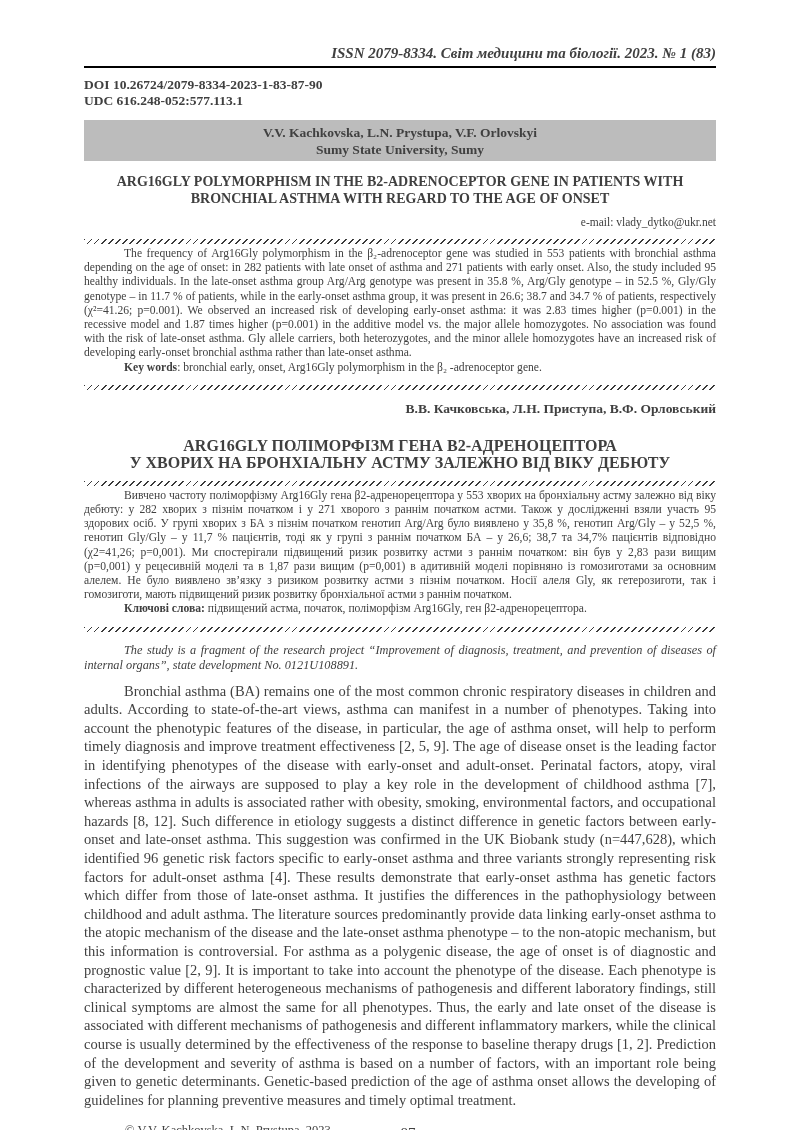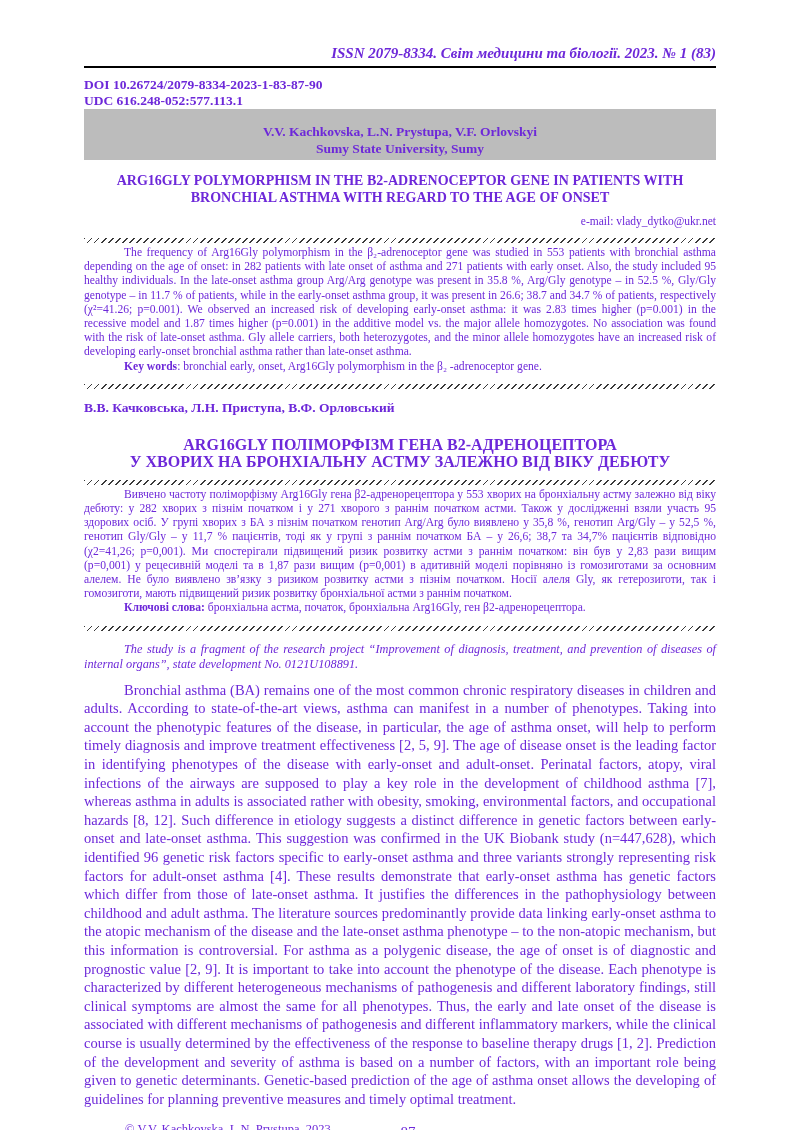--- a/index.html
+++ b/index.html
@@ -1,40 +1,40 @@
 <!DOCTYPE html>
 <html><head>
 <meta charset="utf-8">
 <style>
   html,body{margin:0;padding:0;background:#e8e8e8;}
   .page{
     width:800px;height:1130px;margin:0 auto;background:#ffffff;
     box-sizing:border-box;padding:44px 84px 0 84px;position:relative;
-    font-family:"Liberation Serif","DejaVu Serif",serif;color:#6d28d9;
+    font-family:"Liberation Serif","DejaVu Serif",serif;color:#404040;
   }
   .issn{
     text-align:right;font-weight:bold;font-style:italic;
     font-size:15px;line-height:18px;padding-bottom:4px;
     border-bottom:2.5px solid #000;
   }
   .doi-block{margin-top:9px;font-weight:bold;font-size:13.5px;line-height:16px;}
   .authors-box{
-    background:#bcbcbc;text-align:center;
-    font-weight:bold;font-size:13.5px;line-height:17px;padding:14px 0 3px 0;
+    margin-top:11px;background:#bcbcbc;text-align:center;
+    font-weight:bold;font-size:13.5px;line-height:17px;padding:4px 0 3px 0;
   }
   .title-en{margin-top:12px;text-align:center;font-weight:bold;font-size:14px;line-height:17px;}
   .email-line{margin-top:9px;text-align:right;font-size:11.5px;line-height:13px;}
   .hatch{
     height:5px;margin-top:10px;
     background:repeating-linear-gradient(135deg,#3a3a3a 0 1.3px,transparent 1.3px 5px);
   }
   .abstract{font-size:11.6px;line-height:14.2px;text-align:justify;margin-top:3px;}
   .abstract p{margin:0;}
   .abstract p.indent{text-indent:40px;}
-  .authors-uk{margin-top:11px;text-align:left;font-weight:bold;font-size:13.5px;line-height:16px;}
+  .authors-uk{margin-top:11px;text-align:right;font-weight:bold;font-size:13.5px;line-height:16px;}
   .title-uk{margin-top:20px;text-align:center;font-weight:bold;font-size:16px;line-height:17px;}
   .note{
     margin-top:11px;font-style:italic;font-size:12.3px;line-height:15.5px;
     text-align:justify;text-indent:40px;
   }
   .body-text{
     margin-top:8px;font-size:14.5px;line-height:18.6px;
     text-align:justify;text-indent:40px;
   }
   .footer-row{margin-top:14px;position:relative;height:22px;}
@@ -78,21 +78,21 @@
 
   <div class="title-uk">
     <div>ARG16GLY ПОЛІМОРФІЗМ ГЕНА В2-АДРЕНОЦЕПТОРА</div>
     <div>У ХВОРИХ НА БРОНХІАЛЬНУ АСТМУ ЗАЛЕЖНО ВІД ВІКУ ДЕБЮТУ</div>
   </div>
 
   <div class="hatch"></div>
 
   <div class="abstract">
     <p class="indent">Вивчено частоту поліморфізму Arg16Gly гена β2-адренорецептора у 553 хворих на бронхіальну астму залежно від віку дебюту: у 282 хворих з пізнім початком і у 271 хворого з раннім початком астми. Також у дослідженні взяли участь 95 здорових осіб. У групі хворих з БА з пізнім початком генотип Arg/Arg було виявлено у 35,8 %, генотип Arg/Gly – у 52,5 %, генотип Gly/Gly – у 11,7 % пацієнтів, тоді як у групі з раннім початком БА – у 26,6; 38,7 та 34,7% пацієнтів відповідно (χ2=41,26; p=0,001). Ми спостерігали підвищений ризик розвитку астми з раннім початком: він був у 2,83 рази вищим (р=0,001) у рецесивній моделі та в 1,87 рази вищим (р=0,001) в адитивній моделі порівняно із гомозиготами за основним алелем. Не було виявлено зв’язку з ризиком розвитку астми з пізнім початком. Носії алеля Gly, як гетерозиготи, так і гомозиготи, мають підвищений ризик розвитку бронхіальної астми з раннім початком.</p>
-    <p class="indent"><b>Ключові слова:</b><span> бронхіальна астма, початок, бронхіальна Arg16Gly, ген β2-адренорецептора.</span></p>
+    <p class="indent"><b>Ключові слова:</b><span> підвищений астма, початок, поліморфізм Arg16Gly, ген β2-адренорецептора.</span></p>
   </div>
 
   <div class="hatch"></div>
 
   <div class="note">The study is a fragment of the research project “Improvement of diagnosis, treatment, and prevention of diseases of internal organs”, state development No. 0121U108891.</div>
 
   <div class="body-text">Bronchial asthma (BA) remains one of the most common chronic respiratory diseases in children and adults. According to state-of-the-art views, asthma can manifest in a number of phenotypes. Taking into account the phenotypic features of the disease, in particular, the age of asthma onset, will help to perform timely diagnosis and improve treatment effectiveness [2, 5, 9]. The age of disease onset is the leading factor in identifying phenotypes of the disease with early-onset and adult-onset. Perinatal factors, atopy, viral infections of the airways are supposed to play a key role in the development of childhood asthma [7], whereas asthma in adults is associated rather with obesity, smoking, environmental factors, and occupational hazards [8, 12]. Such difference in etiology suggests a distinct difference in genetic factors between early-onset and late-onset asthma. This suggestion was confirmed in the UK Biobank study (n=447,628), which identified 96 genetic risk factors specific to early-onset asthma and three variants strongly representing risk factors for adult-onset asthma [4]. These results demonstrate that early-onset asthma has genetic factors which differ from those of late-onset asthma. It justifies the differences in the pathophysiology between childhood and adult asthma. The literature sources predominantly provide data linking early-onset asthma to the atopic mechanism of the disease and the late-onset asthma phenotype – to the non-atopic mechanism, but this information is controversial. For asthma as a polygenic disease, the age of onset is of diagnostic and prognostic value [2, 9]. It is important to take into account the phenotype of the disease. Each phenotype is characterized by different heterogeneous mechanisms of pathogenesis and different laboratory findings, still clinical symptoms are almost the same for all phenotypes. Thus, the early and late onset of the disease is associated with different mechanisms of pathogenesis and different inflammatory markers, while the clinical course is usually determined by the effectiveness of the response to baseline therapy drugs [1, 2]. Prediction of the development and severity of asthma is based on a number of factors, with an important role being given to genetic determinants. Genetic-based prediction of the age of asthma onset allows the developing of guidelines for planning preventive measures and timely optimal treatment.</div>
 
   <div class="footer-row">
     <span class="copyright">© V.V. Kachkovska, L.N. Prystupa, 2023</span>

